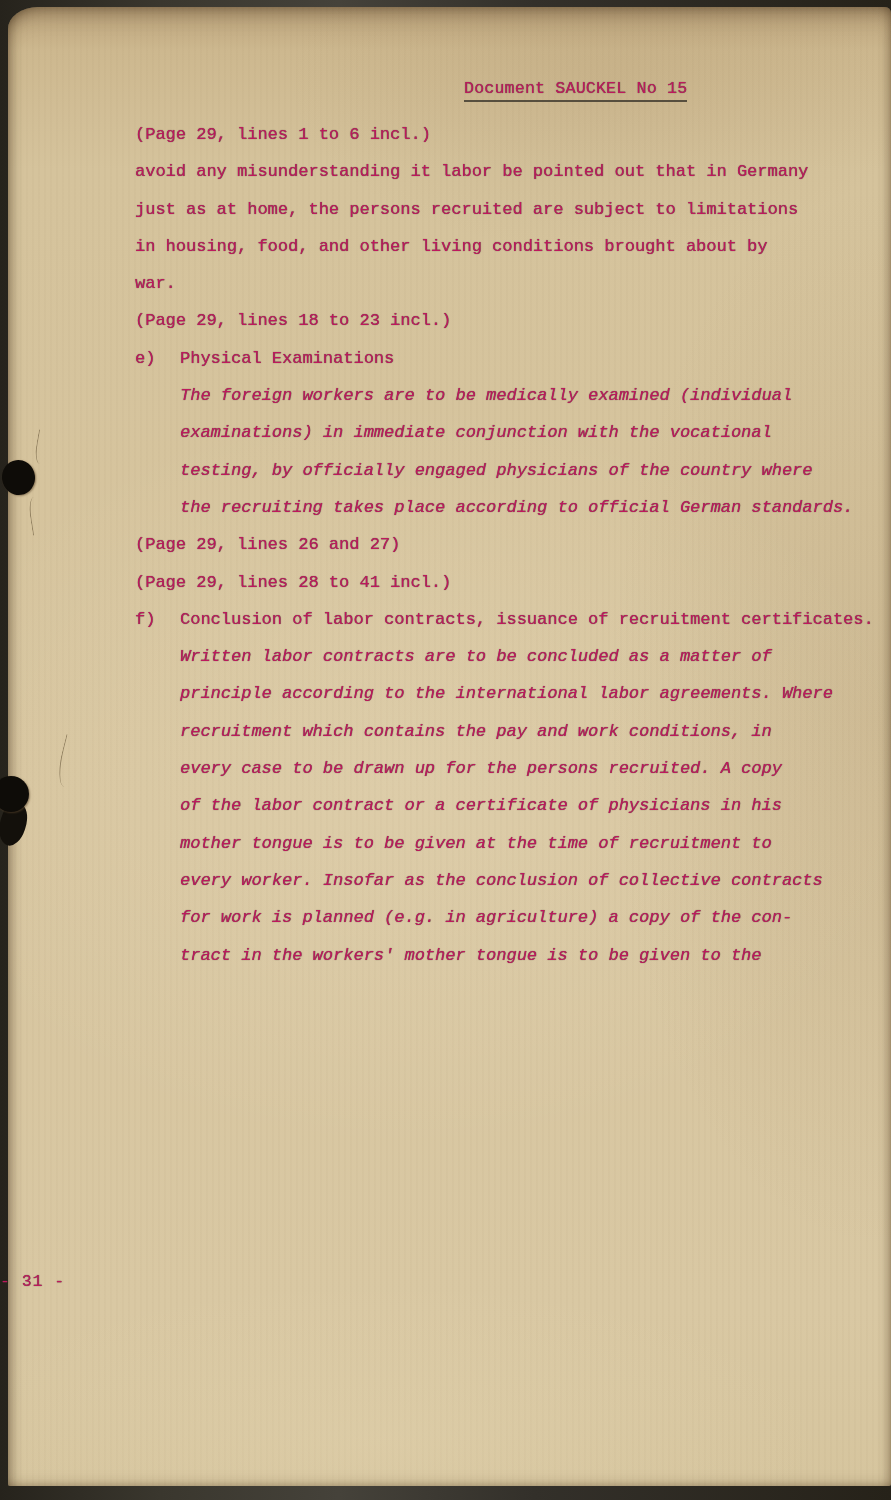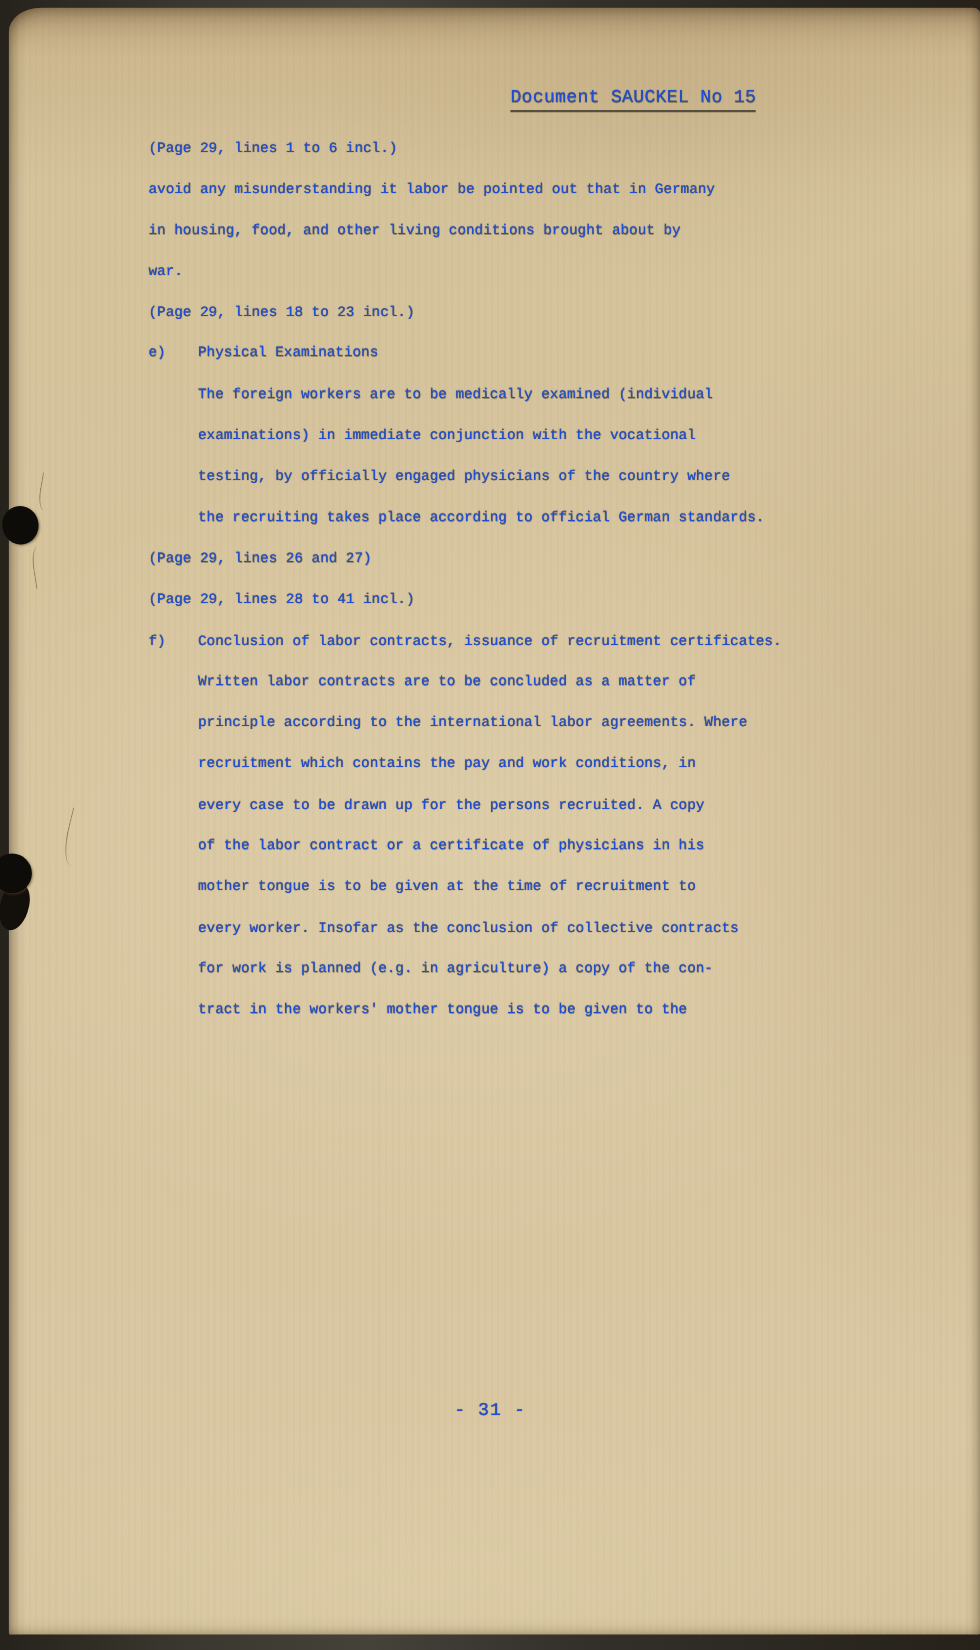--- a/index.html
+++ b/index.html
@@ -38,44 +38,44 @@
   .hole-bottom { left: -7px; top: 776px; width: 36px; height: 36px; box-shadow: 1px 1px 2px rgba(90,70,45,0.6); }
   .hole-smudge { position: absolute; left: 0px; top: 802px; width: 26px; height: 44px; background: #13100b; border-radius: 45% 55% 50% 60%; transform: rotate(18deg); z-index: 3; }
   .crack { position: absolute; z-index: 3; border-left: 1.6px solid rgba(100,83,55,0.6); background: transparent; }
   .crack-1 { left: 36px; top: 430px; height: 34px; width: 10px; border-radius: 0 0 0 60%; transform: rotate(10deg); }
   .crack-2 { left: 30px; top: 497px; height: 38px; width: 10px; border-radius: 60% 0 0 0; transform: rotate(-9deg); }
   .crack-3 { left: 60px; top: 735px; height: 52px; width: 14px; border-radius: 0 0 0 70%; transform: rotate(14deg); }
 
   
   .content {
     position: absolute; inset: 0; z-index: 5;
-    color: #1d4ed8;
+    color: #be185d;
     filter: blur(0.25px);
   }
   .typed { text-shadow: 0 0 1px rgba(62,57,47,0.8), 0.4px 0.4px 0.6px rgba(62,57,47,0.35); }
 
   .doc-header {
     position: absolute; left: 464px; top: 79px;
     font-size: 16.5px; letter-spacing: 0.25px;
     border-bottom: 2px solid rgba(58,52,42,0.8);
     padding-bottom: 2px;
     white-space: pre;
   }
 
   .doc-body {
     position: absolute; left: 135px; top: 116px; width: 740px;
-    font-size: 13px;
+    font-size: 17px;
   }
   .doc-body .line { height: 37.3px; line-height: 37.3px; white-space: pre; }
-  .doc-body .line.indent { padding-left: 45px; }
+  .doc-body .line.indent { padding-left: 45px; font-style: italic; }
   .doc-body .marker { display: inline-block; width: 45px; }
 
   .page-number {
     position: absolute; left: 0; top: 1272px; width: 891px;
-    text-align: center;
+    text-align: left;
     font-size: 16.4px; letter-spacing: 1px;
     white-space: pre;
   }
 </style>
 </head>
 <body>
 
 <div class="paper"></div>
 
 <div class="hole hole-top"></div>
@@ -84,20 +84,21 @@
 <div class="crack crack-1"></div>
 <div class="crack crack-2"></div>
 <div class="crack crack-3"></div>
 
 <div class="content">
   <div class="doc-header typed">Document SAUCKEL No 15</div>
 
   <div class="doc-body typed">
       <div class="line">(Page 29, lines 1 to 6 incl.)</div>
       <div class="line">avoid any misunderstanding it labor be pointed out that in Germany</div>
+      <div class="line">just as at home, the persons recruited are subject to limitations</div>
       <div class="line">in housing, food, and other living conditions brought about by</div>
       <div class="line">war.</div>
       <div class="line">(Page 29, lines 18 to 23 incl.)</div>
       <div class="line"><span class="marker">e)</span><span>Physical Examinations</span></div>
       <div class="line indent">The foreign workers are to be medically examined (individual</div>
       <div class="line indent">examinations) in immediate conjunction with the vocational</div>
       <div class="line indent">testing, by officially engaged physicians of the country where</div>
       <div class="line indent">the recruiting takes place according to official German standards.</div>
       <div class="line">(Page 29, lines 26 and 27)</div>
       <div class="line">(Page 29, lines 28 to 41 incl.)</div>

